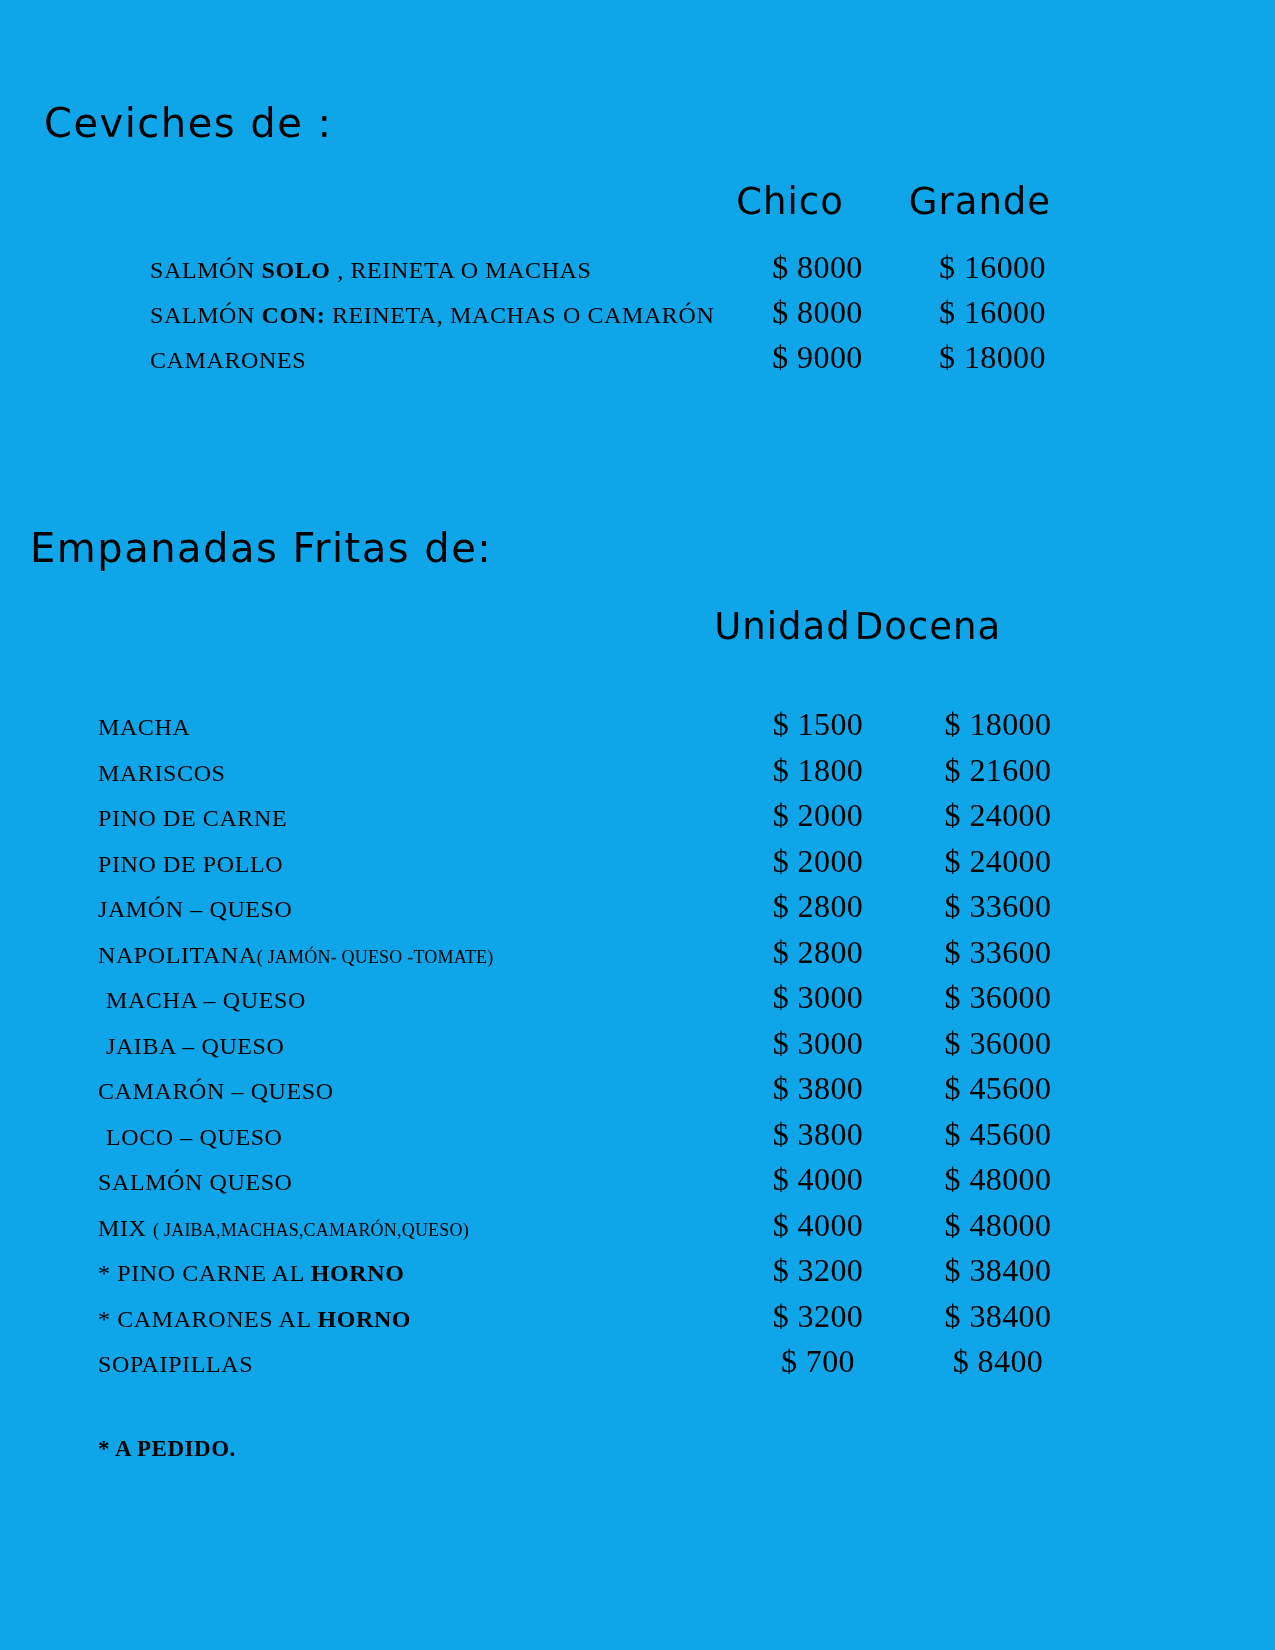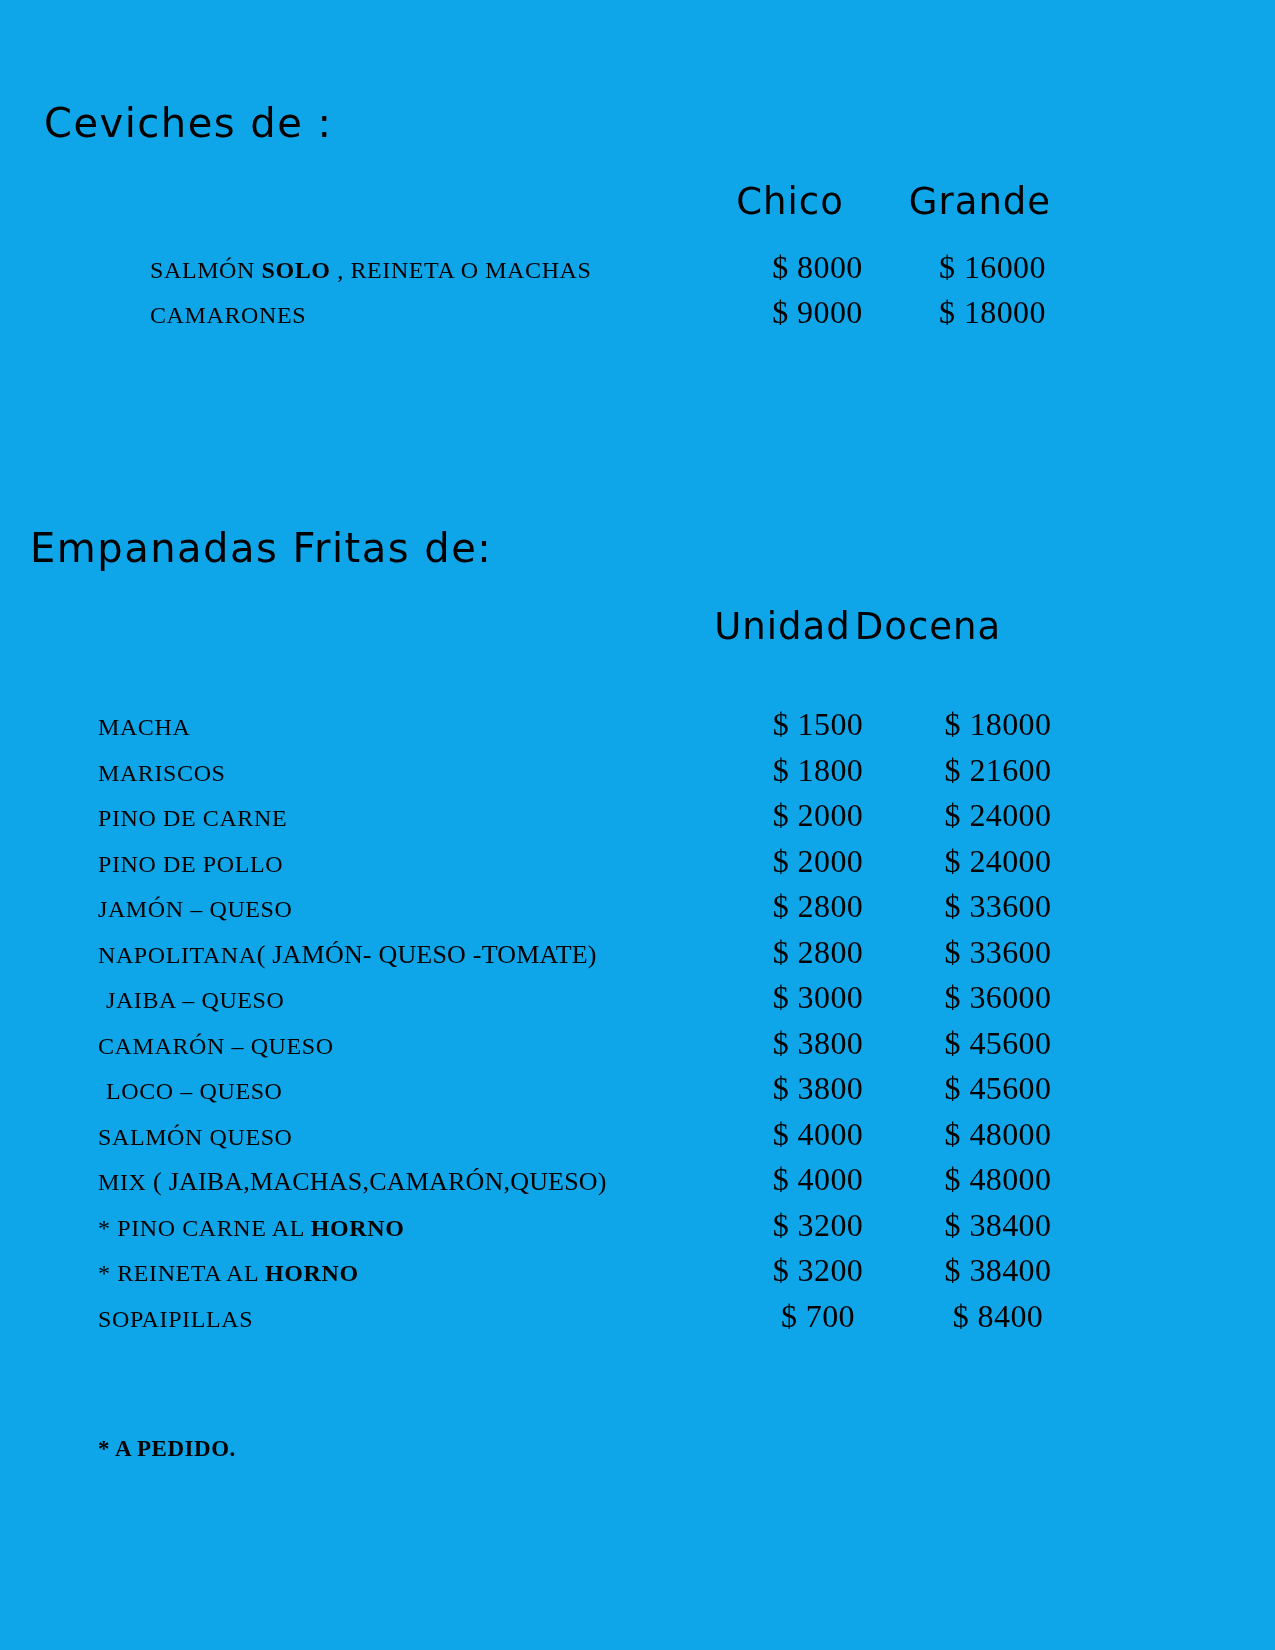--- a/index.html
+++ b/index.html
@@ -65,21 +65,21 @@
     font-weight: 400;
   }
   .cell-price {
     font-family: "Liberation Serif", "DejaVu Serif", serif;
     font-size: 32px;
     letter-spacing: 0.4px;
     text-align: center;
     font-weight: 400;
   }
   .bold-part { font-weight: 700; }
-  .small-part { font-size: 26px; letter-spacing: 0.2px; text-align: right; }
+  .small-part { font-size: 18px; letter-spacing: 0.2px; text-align: right; }
 
   
   #ceviches-table { left: 150px; top: 249px; width: 930px; }
   #ceviches-table td.cell-name  { width: 580px; height: 45px; }
   #ceviches-table td.cell-price { width: 175px; }
 
   
   #empanadas-table { left: 98px; top: 706px; width: 990px; }
   #empanadas-table td.cell-name  { width: 630px; height: 45.5px; }
   #empanadas-table td.cell-price { width: 180px; }
@@ -109,20 +109,25 @@
   <div class="col-header" id="ceviches-col-grande" style="left:880px; top:183px; width:200px;">Grande</div>
 
   <table class="menu-table" id="ceviches-table">
     <tbody>
       <tr>
         <td class="cell-name"><span>SALMÓN </span><span class="bold-part">SOLO</span><span> , REINETA O MACHAS</span></td>
         <td class="cell-price">$ 8000</td>
         <td class="cell-price">$ 16000</td>
       </tr>
       <tr>
+        <td class="cell-name"><span>SALMÓN </span><span class="bold-part">CON:</span><span>  REINETA, MACHAS O CAMARÓN</span></td>
+        <td class="cell-price">$ 8000</td>
+        <td class="cell-price">$ 16000</td>
+      </tr>
+      <tr>
         <td class="cell-name"><span>CAMARONES</span></td>
         <td class="cell-price">$ 9000</td>
         <td class="cell-price">$ 18000</td>
       </tr>
     </tbody>
   </table>
 
   <div class="section-heading" id="heading-empanadas">Empanadas Fritas de:</div>
 
   <div class="col-header" id="empanadas-col-unidad" style="left:690px; top:608px; width:185px;">Unidad</div>
@@ -161,20 +166,25 @@
         <td class="cell-price">$ 2800</td>
         <td class="cell-price">$ 33600</td>
       </tr>
 
       <tr>
         <td class="cell-name"><span>NAPOLITANA</span><span class="small-part">( JAMÓN- QUESO -TOMATE)</span><span class="bold-part"></span></td>
         <td class="cell-price">$ 2800</td>
         <td class="cell-price">$ 33600</td>
       </tr>
 
+      <tr>
+        <td class="cell-name indent-1"><span> MACHA – QUESO</span><span class="small-part"></span><span class="bold-part"></span></td>
+        <td class="cell-price">$ 3000</td>
+        <td class="cell-price">$ 36000</td>
+      </tr>
 
       <tr>
         <td class="cell-name indent-1"><span> JAIBA – QUESO</span><span class="small-part"></span><span class="bold-part"></span></td>
         <td class="cell-price">$ 3000</td>
         <td class="cell-price">$ 36000</td>
       </tr>
 
       <tr>
         <td class="cell-name"><span>CAMARÓN – QUESO</span><span class="small-part"></span><span class="bold-part"></span></td>
         <td class="cell-price">$ 3800</td>
@@ -200,21 +210,21 @@
         <td class="cell-price">$ 48000</td>
       </tr>
 
       <tr>
         <td class="cell-name"><span>*  PINO CARNE AL </span><span class="small-part"></span><span class="bold-part">HORNO</span></td>
         <td class="cell-price">$ 3200</td>
         <td class="cell-price">$ 38400</td>
       </tr>
 
       <tr>
-        <td class="cell-name"><span>* REINETA AL </span><span class="small-part"></span><span class="bold-part">HORNO</span></td>
+        <td class="cell-name"><span>* CAMARONES AL </span><span class="small-part"></span><span class="bold-part">HORNO</span></td>
         <td class="cell-price">$ 3200</td>
         <td class="cell-price">$ 38400</td>
       </tr>
 
       <tr>
         <td class="cell-name"><span>SOPAIPILLAS</span><span class="small-part"></span><span class="bold-part"></span></td>
         <td class="cell-price">$ 700</td>
         <td class="cell-price">$ 8400</td>
       </tr>
 

